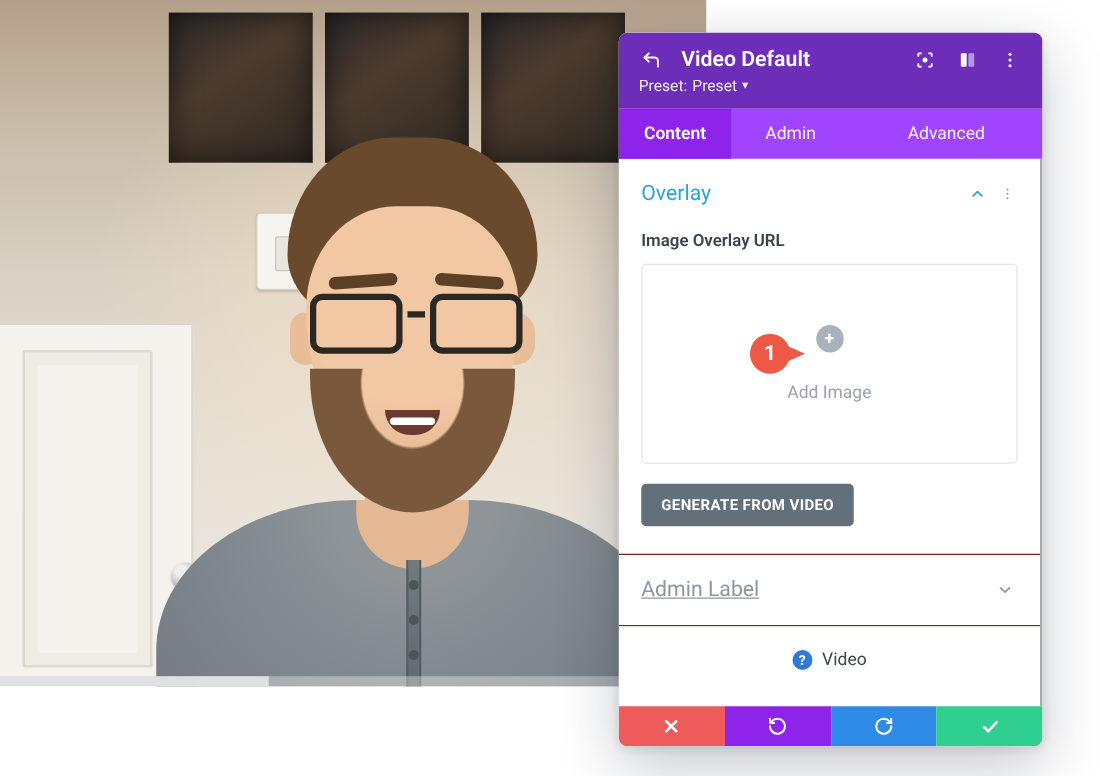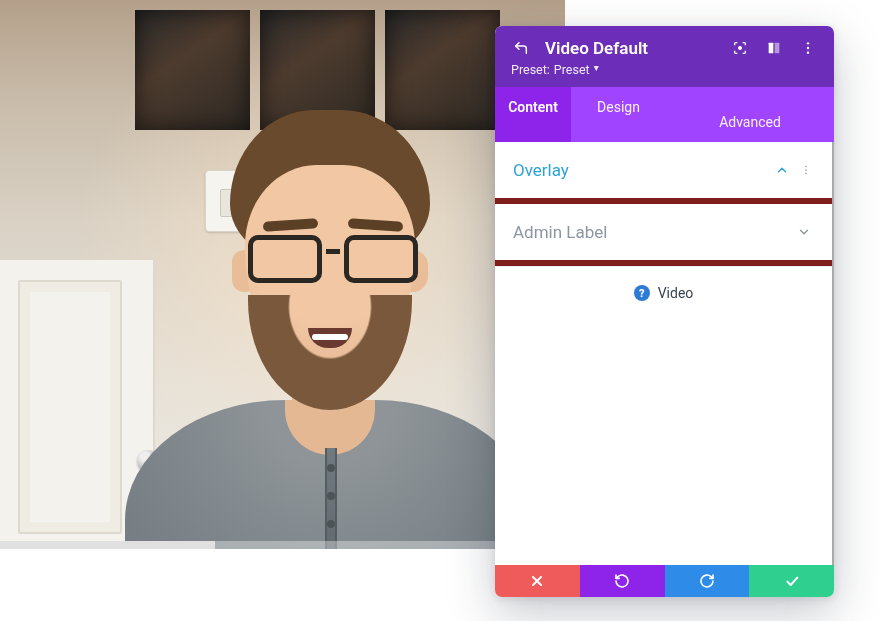--- a/index.html
+++ b/index.html
@@ -159,39 +159,39 @@
   .preset-row{ font-size:12.5px; color:rgba(255,255,255,.9); display:flex; align-items:flex-start; gap:4px; cursor:pointer;}
   .preset-row .caret{ font-size:10px; }
 
   .tabs{
     background:#a044ff; display:flex; color:#fff; font-size:14px;
   }
   .tab{
     padding:12px 0; text-align:center; cursor:pointer; position:relative;
     color:rgba(255,255,255,.92);
   }
-  .tab.t1{ width:76px; }
+  .tab.t1{ width:90px; }
   .tab.t2{ width:95px; }
-  .tab.t3{ flex:1;margin-top:15px; }
+  .tab.t3{ flex:1; }
   .tab.active{
     background:#8e24ea; font-weight:600; color:#fff;
   }
 
   .panel-body{
     flex:1; overflow:auto; position:relative; border-right:2px solid #a9a9a9;
   }
 
   .section{
-    border-bottom:6px solid #7f1d1d;
+    border-bottom:1px solid #7f1d1d;
   }
   .section-head{
     display:flex; align-items:center; padding:18px 18px;
     font-size:17px; color:#2ea3d6; cursor:pointer;
   }
-  .section-head.muted{ color:#8c96a3; }
+  .section-head.muted{ color:#8c96a3;text-decoration:underline; }
   .section-head .flex{ flex:1; }
   .section-head .caret{
     width:20px; height:20px; display:flex; align-items:center; justify-content:center;
     color:#2ea3d6;
   }
   .section-head.muted .caret{ color:#8c96a3; }
   .section-head .more{
     width:16px; height:20px; display:flex; align-items:center; justify-content:center;
     color:#8a93a0; margin-left:6px;
   }
@@ -336,21 +336,21 @@
       </div>
       <div class="preset-row">
         <span>Preset:</span>
         <span>Preset</span>
         <span class="caret">▾</span>
       </div>
     </div>
 
     <div class="tabs">
       <div class="tab t1 active"><span>Content</span></div>
-      <div class="tab t2"><span>Design</span></div>
+      <div class="tab t2"><span>Admin</span></div>
       <div class="tab t3"><span>Advanced</span></div>
     </div>
 
     <div class="panel-body">
 
       <div class="section">
         <div class="section-head">
           <span class="flex">Overlay</span>
           <span class="caret">
             <svg viewBox="0 0 24 24" width="14" height="14" fill="none" stroke="currentColor" stroke-width="2.4" stroke-linecap="round" stroke-linejoin="round">
@@ -358,20 +358,37 @@
               </svg>
           </span>
           <span class="more">
             <svg viewBox="0 0 24 24" width="12" height="14" fill="currentColor">
                 <circle cx="12" cy="5" r="1.6"></circle>
                 <circle cx="12" cy="12" r="1.6"></circle>
                 <circle cx="12" cy="19" r="1.6"></circle>
               </svg>
           </span>
         </div>
+        <div class="section-body">
+          <div class="field-label">Image Overlay URL</div>
+
+          <div class="image-drop">
+            <div class="badge-pointer">
+              <div class="drop"></div>
+                <div class="tip"></div>
+              <div class="num">1</div>
+            </div>
+            <div class="plus">+</div>
+            <div class="label">Add Image</div>
+          </div>
+
+          <div class="gen-btn">
+            <span>GENERATE FROM VIDEO</span>
+          </div>
+        </div>
       </div>
 
       <div class="section">
         <div class="section-head muted">
           <span class="flex">Admin Label</span>
           <span class="caret">
             <svg viewBox="0 0 24 24" width="14" height="14" fill="none" stroke="currentColor" stroke-width="2.4" stroke-linecap="round" stroke-linejoin="round">
                 <polyline points="6 9 12 15 18 9"></polyline>
               </svg>
           </span>

